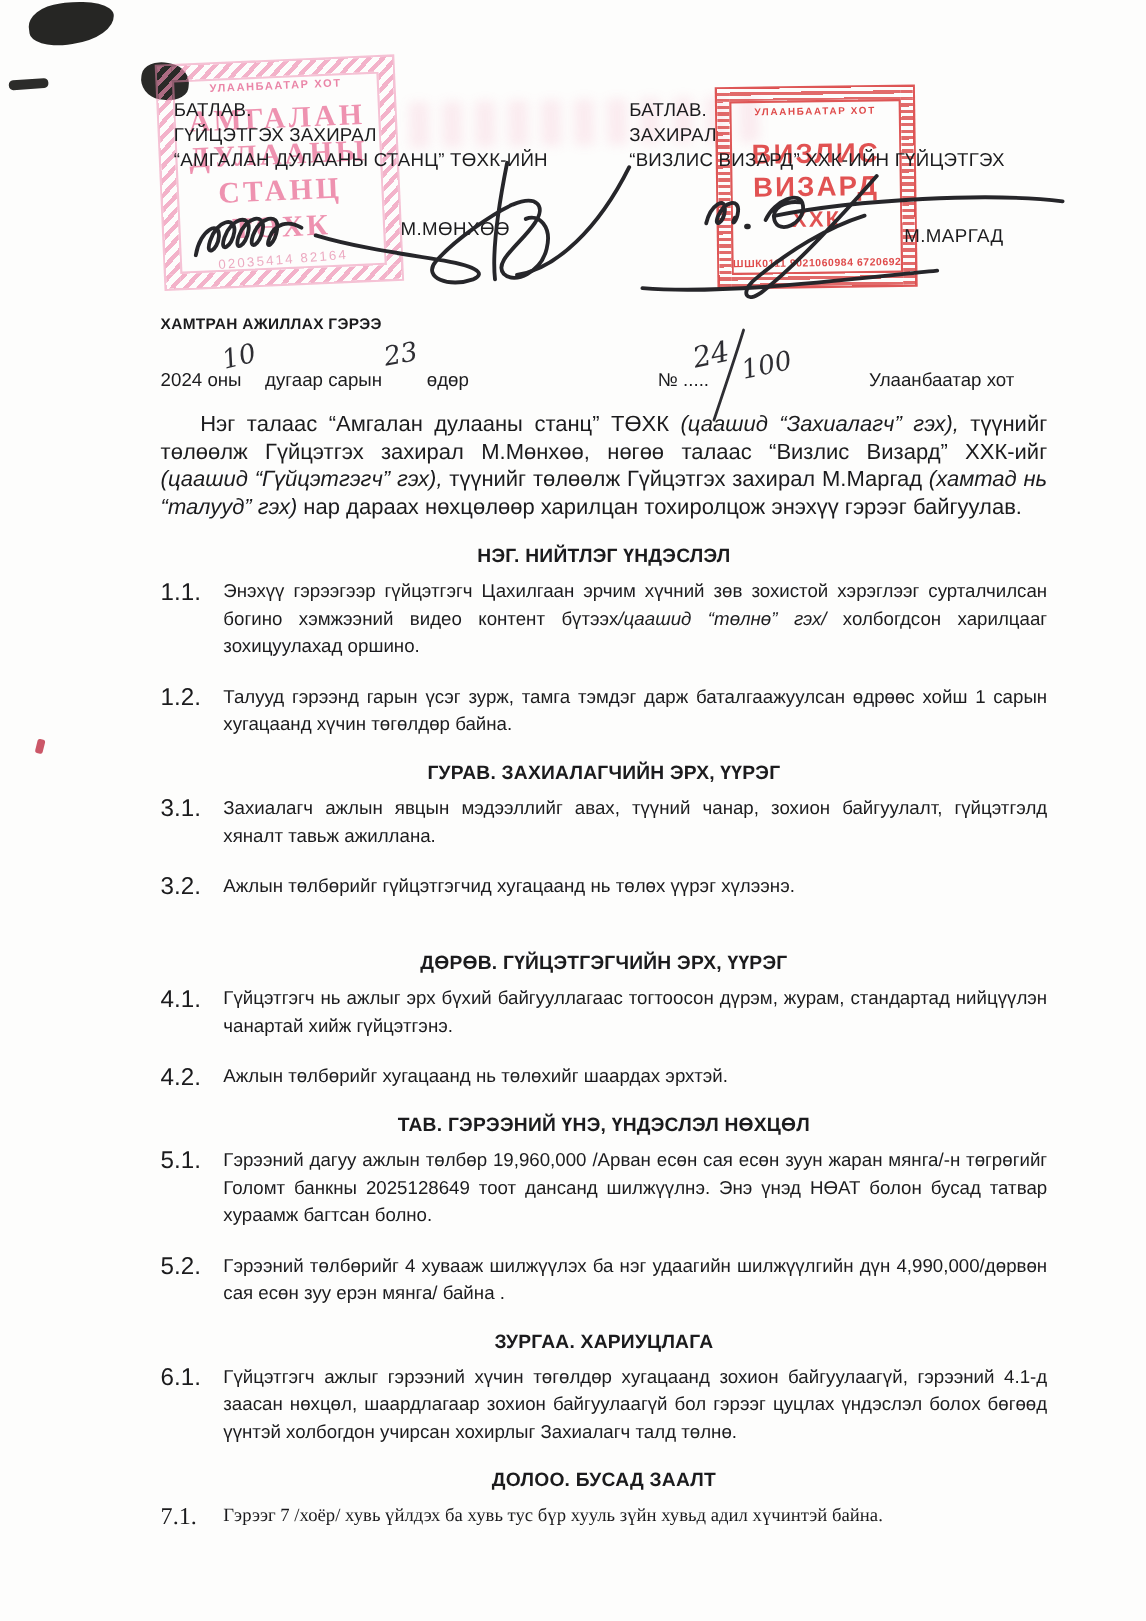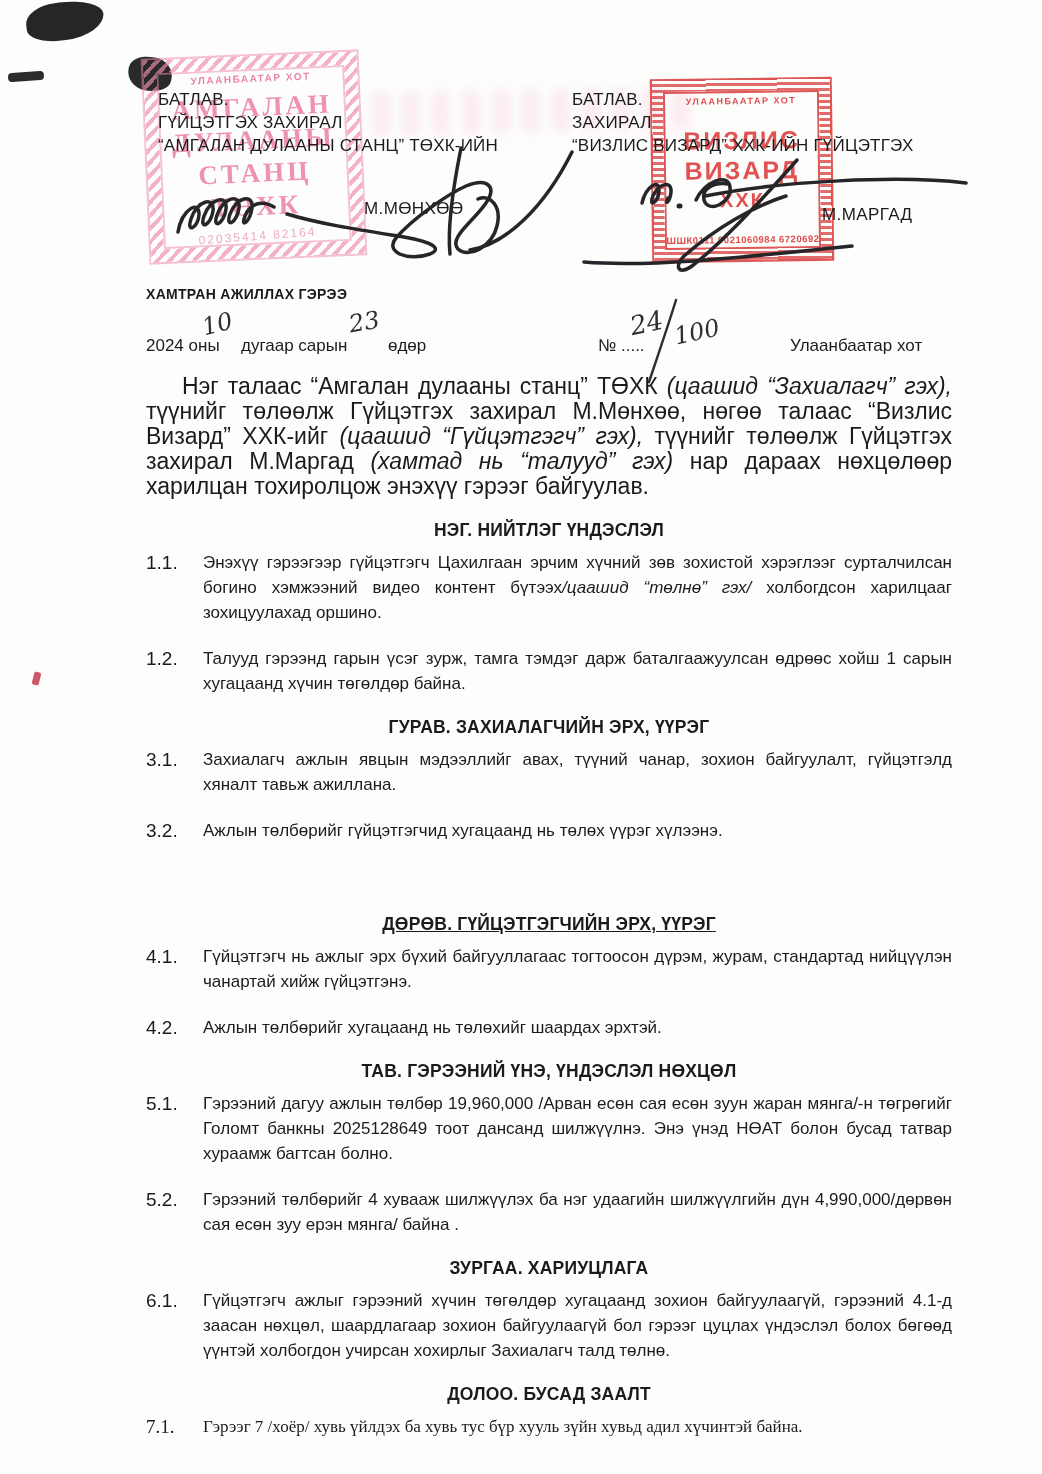--- a/index.html
+++ b/index.html
@@ -56,28 +56,28 @@
   
   .content{position:absolute;left:146px;top:286px;width:806px;z-index:2;}
   .doc-title{text-align:left;font-size:14px;font-weight:700;letter-spacing:.3px;margin:0 0 0;}
   .dateline{position:relative;height:72px;}
   .dl{position:absolute;top:34px;font-size:17px;}
   .hand{position:absolute;font-family:"DejaVu Serif",serif;font-style:italic;color:#2e2e33;}
   .hand-10{left:56px;top:8px;font-size:24px;transform:rotate(-14deg);}
   .hand-23{left:203px;top:6px;font-size:24px;transform:rotate(-10deg);}
   .hand-24{left:484px;top:6px;font-size:26px;transform:rotate(-12deg);}
   .hand-100{left:528px;top:16px;font-size:24px;transform:rotate(-12deg);}
-  .intro{margin:0;font-size:23px;line-height:25px;text-align:justify;text-indent:36px;}
+  .intro{margin:0;font-size:20px;line-height:25px;text-align:justify;text-indent:36px;}
   .it{font-style:italic;}
   .sec-h{text-align:center;font-size:17.5px;font-weight:700;letter-spacing:.2px;margin:21px 0 9px;}
-  .sec-h.mt-xl{margin-top:71px;text-decoration:underline;}
+  .sec-h.mt-xl{margin-top:47px;}
   .clause{display:flex;margin:0 0 21px;}
   .clause.gap-lg{margin-top:9px;}
   .clause:last-child{margin-bottom:0;font-family:Liberation Serif, serif;}
-  .c-num{width:57px;flex:none;font-size:19px;line-height:25px;}
+  .c-num{width:57px;flex:none;font-size:22px;line-height:25px;}
   .c-txt{flex:1;font-size:17px;line-height:25px;text-align:justify;}
 </style>
 </head>
 <body>
 
 <div class="page">
 
   <div class="blob1"></div>
   <div class="blob2"></div>
   <div class="dash1"></div>

